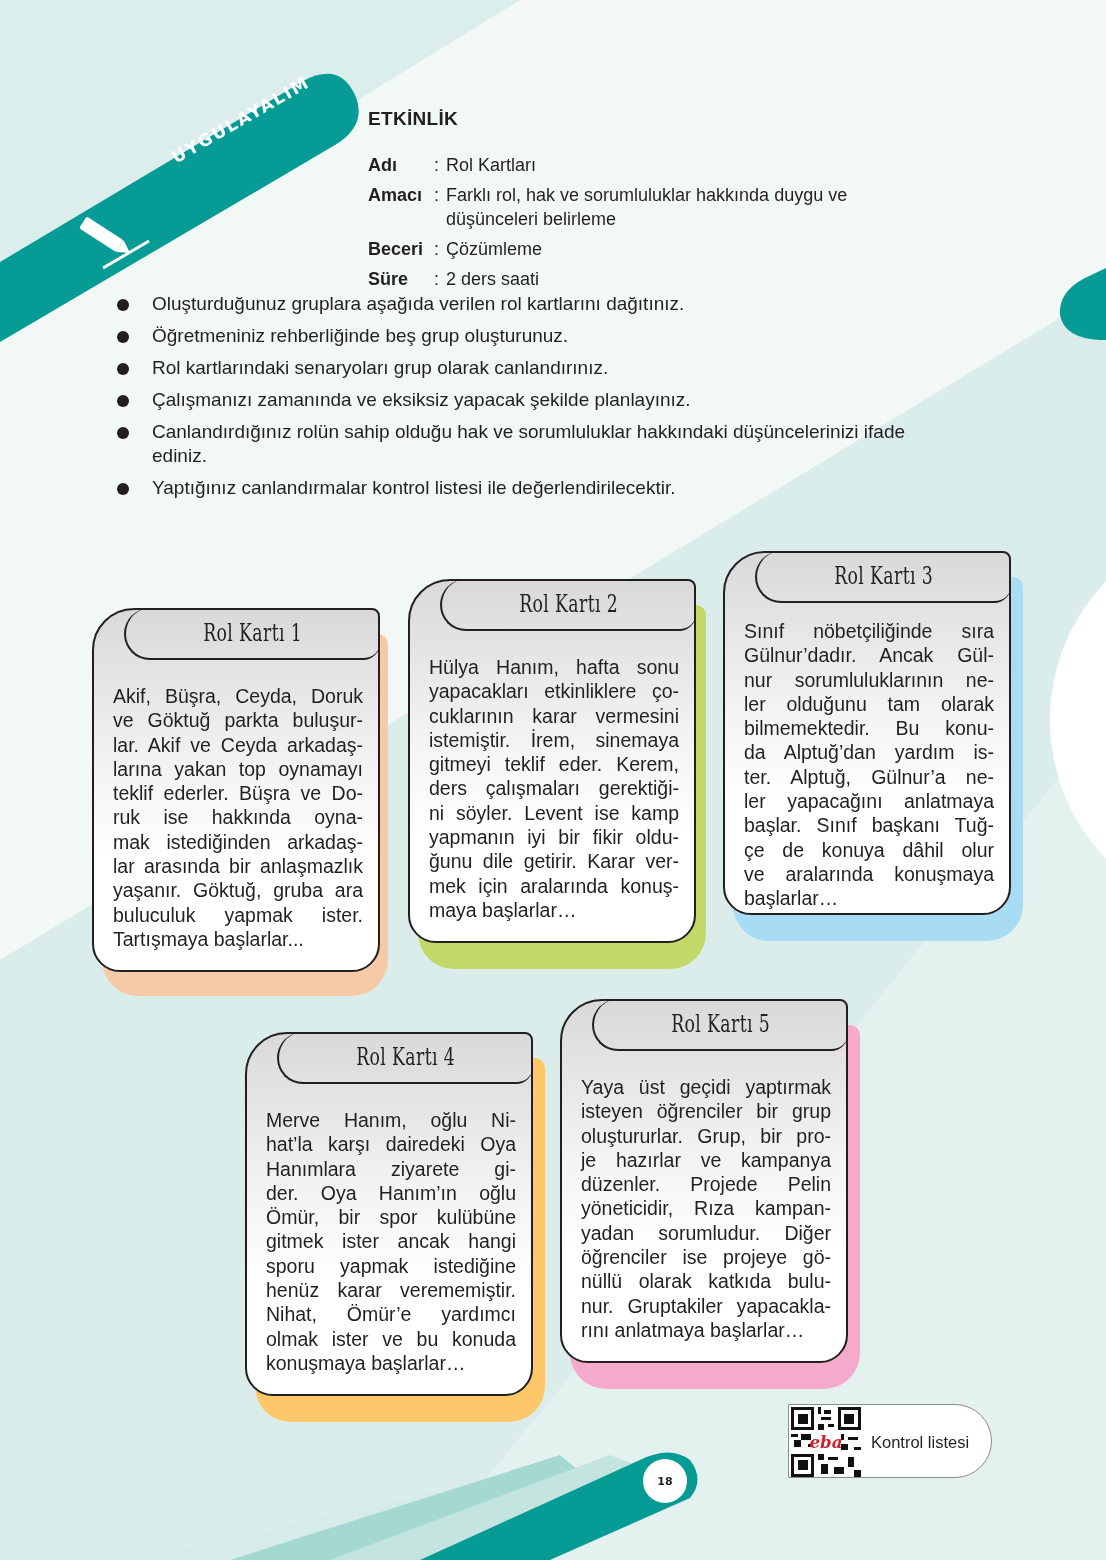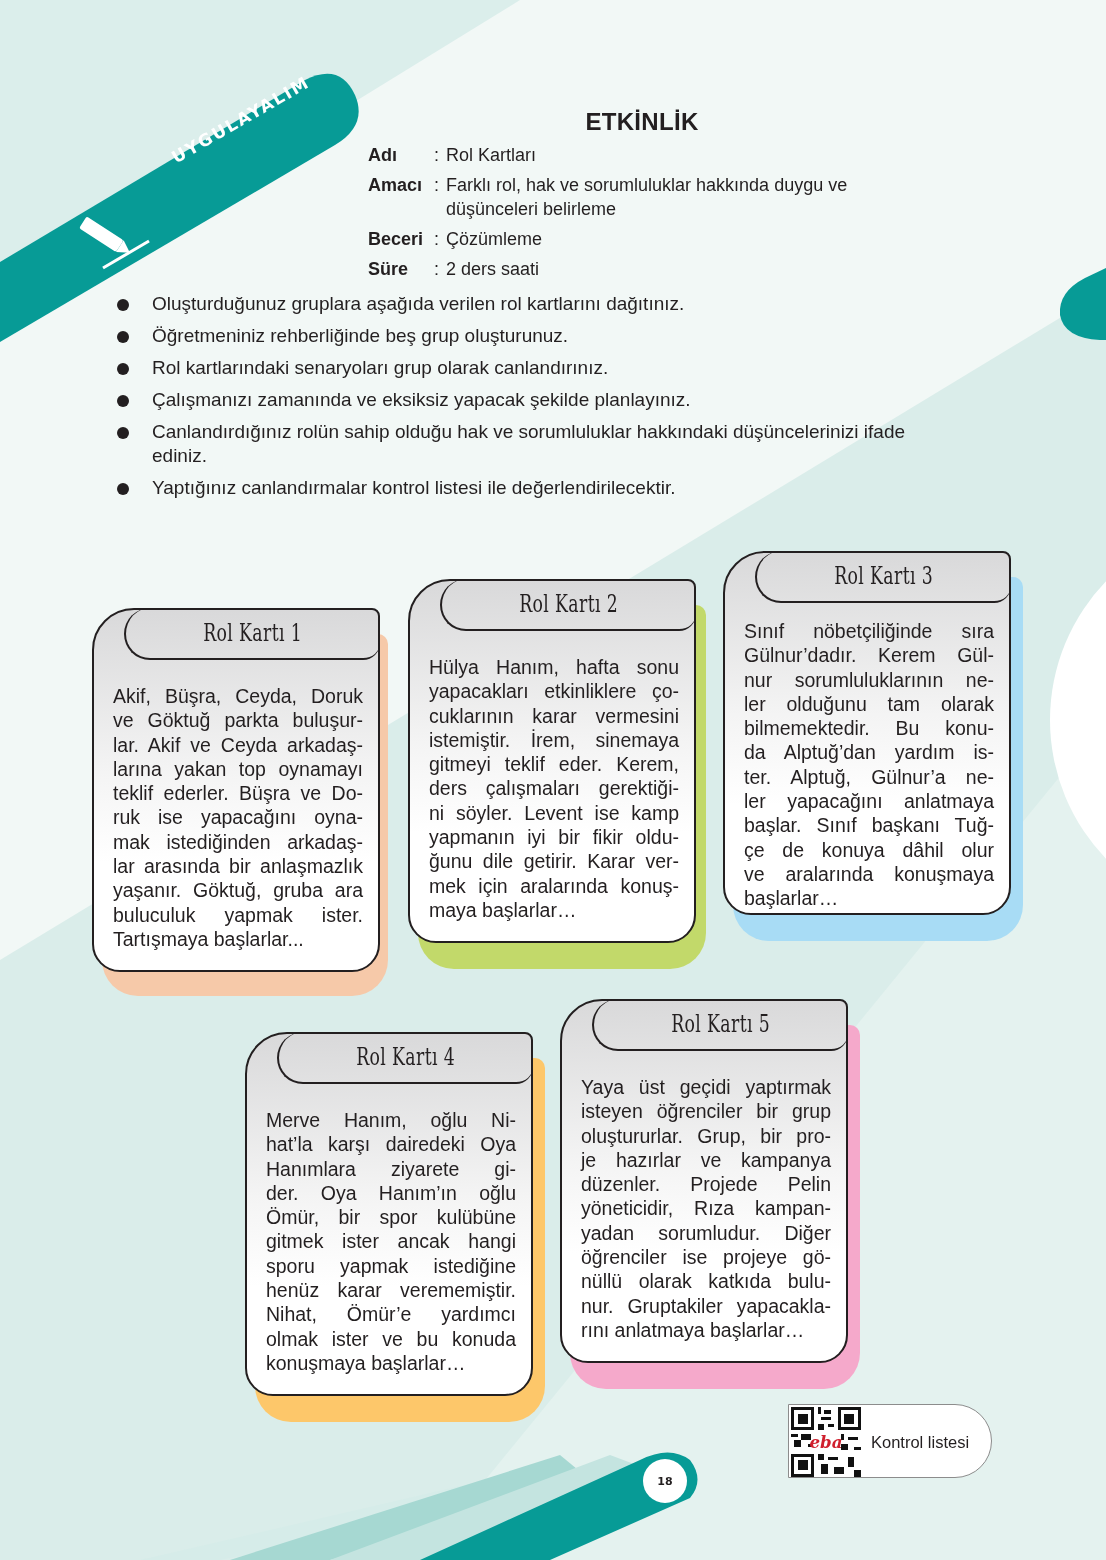--- a/index.html
+++ b/index.html
@@ -17,21 +17,21 @@
   .banner-text {
     position: absolute; left: 168px; top: 150px;
     transform: rotate(-30deg); transform-origin: left top;
     color: #fff; font-weight: bold; font-size: 17px; letter-spacing: 2px;
     font-family: "DejaVu Sans", sans-serif;
     z-index: 3;
   }
 
   
   .info { position: absolute; left: 368px; top: 108px; z-index: 3; font-size: 18px; }
-  .info-title { font-weight: bold; font-size: 24px; margin-bottom: 7px; letter-spacing: 0.3px; text-align: center; }
+  .info-title { font-weight: bold; font-size: 19px; margin-bottom: 23px; letter-spacing: 0.3px; }
   .info-row { display: flex; line-height: 24px; margin-bottom: 6px; }
   .info-key { width: 66px; font-weight: bold; position: relative; }
   .info-colon { width: 12px; }
   .info-val { width: 470px; }
 
   
   .yonerge { position: absolute; left: 113px; top: 292px; z-index: 3; width: 900px; }
   .yonerge-title { font-weight: bold; font-size: 19px; margin-bottom: 9px; }
   .yonerge ul { list-style: none; }
   .yonerge li { display: flex; font-size: 19px; line-height: 24px; margin-bottom: 8px; }
@@ -182,21 +182,21 @@
   <div class="card-body" style="width:288px; height:364px;">
     <div class="card-title-pill" style="width:256px;align-items:center;">
       <span class="card-title">Rol Kartı 1</span>
     </div>
     <div class="card-text" style="left:19px; top:74px; width:250px;">
       <span>Akif, Büşra, Ceyda, Doruk</span>
         <span>ve Göktuğ parkta buluşur-</span>
         <span>lar. Akif ve Ceyda arkadaş-</span>
         <span>larına yakan top oynamayı</span>
         <span>teklif ederler. Büşra ve Do-</span>
-        <span>ruk ise yapacağını oyna-</span>
+        <span>ruk ise hakkında oyna-</span>
         <span>mak istediğinden arkadaş-</span>
         <span>lar arasında bir anlaşmazlık</span>
         <span>yaşanır. Göktuğ, gruba ara</span>
         <span>buluculuk yapmak ister.</span>
         <span class="last">Tartışmaya başlarlar...</span>
     </div>
   </div>
 </div>
 
 <div class="card" style="left:408px; top:579px;">
@@ -222,21 +222,21 @@
 </div>
 
 <div class="card" style="left:723px; top:551px;">
   <div class="card-shadow" style="left:10px; top:26px; width:290px; height:364px; background:#a8dcf5;"></div>
   <div class="card-body" style="width:288px; height:364px;">
     <div class="card-title-pill" style="width:256px;">
       <span class="card-title">Rol Kartı 3</span>
     </div>
     <div class="card-text" style="left:19px; top:66px; width:250px;">
       <span>Sınıf nöbetçiliğinde sıra</span>
-        <span>Gülnur’dadır. Kerem Gül-</span>
+        <span>Gülnur’dadır. Ancak Gül-</span>
         <span>nur sorumluluklarının ne-</span>
         <span>ler olduğunu tam olarak</span>
         <span>bilmemektedir. Bu konu-</span>
         <span>da Alptuğ’dan yardım is-</span>
         <span>ter. Alptuğ, Gülnur’a ne-</span>
         <span>ler yapacağını anlatmaya</span>
         <span>başlar. Sınıf başkanı Tuğ-</span>
         <span>çe de konuya dâhil olur</span>
         <span>ve aralarında konuşmaya</span>
         <span class="last">başlarlar…</span>

